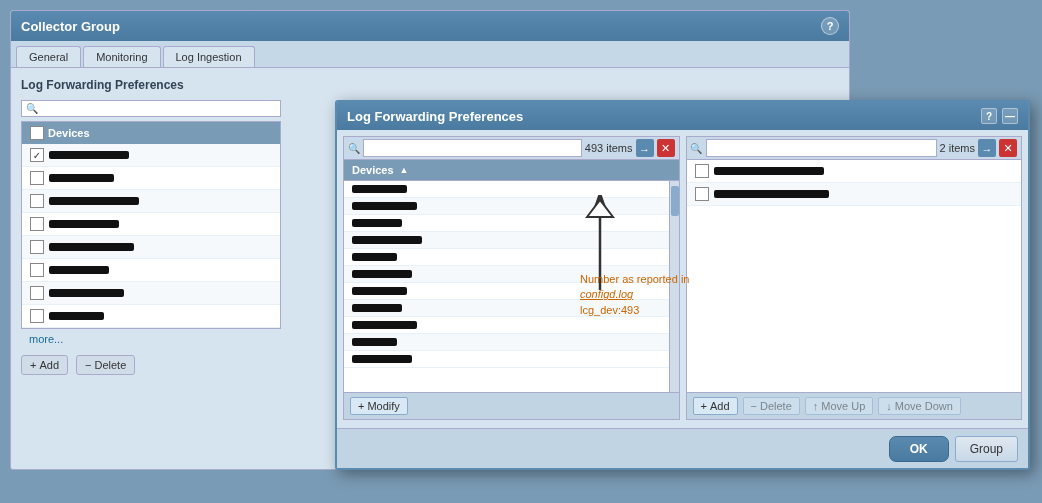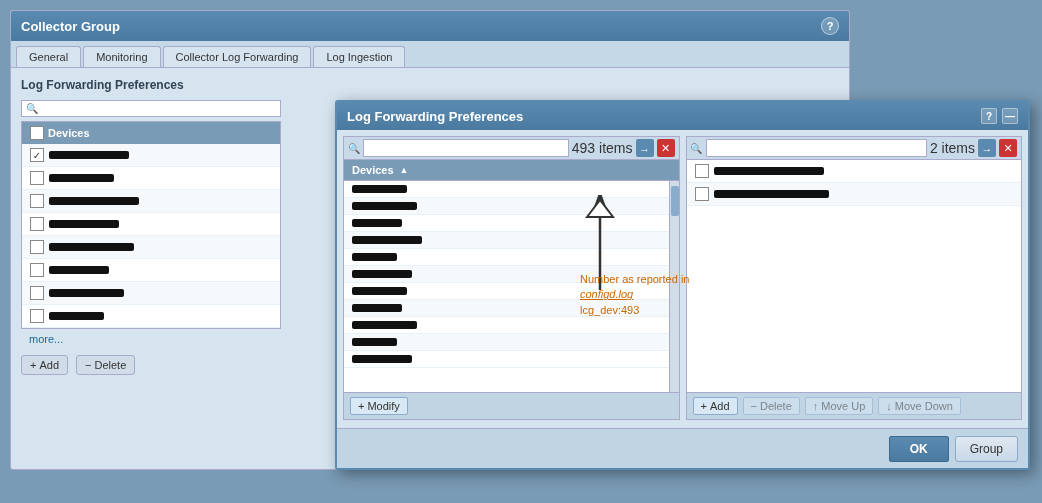--- a/index.html
+++ b/index.html
@@ -229,21 +229,21 @@
       flex: 1;
       border: none;
       background: white;
       padding: 2px 4px;
       font-size: 11px;
       outline: none;
       border: 1px solid #aac;
     }
 
     .pane-search .item-count {
-      font-size: 14px;
+      font-size: 11px;
       color: #333;
       white-space: nowrap;
     }
 
     .icon-btn {
       width: 18px;
       height: 18px;
       display: flex;
       align-items: center;
       justify-content: center;
@@ -314,21 +314,21 @@
 
     .pt-btn.disabled {
       opacity: 0.5;
       cursor: default;
     }
 
     .ok-btn {
       padding: 5px 20px;
       background: linear-gradient(to bottom, #5a8ab0, #4a7a9f);
       border: 1px solid #3a6a8f;
-      border-radius: 2px;
+      border-radius: 7px;
       color: white;
       font-size: 12px;
       cursor: pointer;
       font-weight: bold;
     }
 
     .cancel-btn {
       padding: 5px 14px;
       background: linear-gradient(to bottom, #e0e8f0, #c8d8e8);
       border: 1px solid #8aaccc;
@@ -405,21 +405,20 @@
 <body>
 
 <div class="bg-panel">
   <div class="bg-panel-titlebar">
     <span>Collector Group</span>
     <span style="background:rgba(255,255,255,0.2);border:1px solid rgba(255,255,255,0.5);border-radius:50%;width:18px;height:18px;display:flex;align-items:center;justify-content:center;font-size:11px;">?</span>
   </div>
   <div class="bg-panel-tabs">
     <div class="tab">General</div>
     <div class="tab">Monitoring</div>
-    <div class="tab">Collector Log Forwarding</div>
     <div class="tab">Log Ingestion</div>
   </div>
   <div class="bg-panel-content">
     <div class="section-header">Log Forwarding Preferences</div>
     <div class="search-bar-small">
       <span class="search-icon-small">🔍</span>
     </div>
     <div class="device-list-bg">
       <div class="device-list-header-bg">
         <div class="checkbox-cell"></div>

